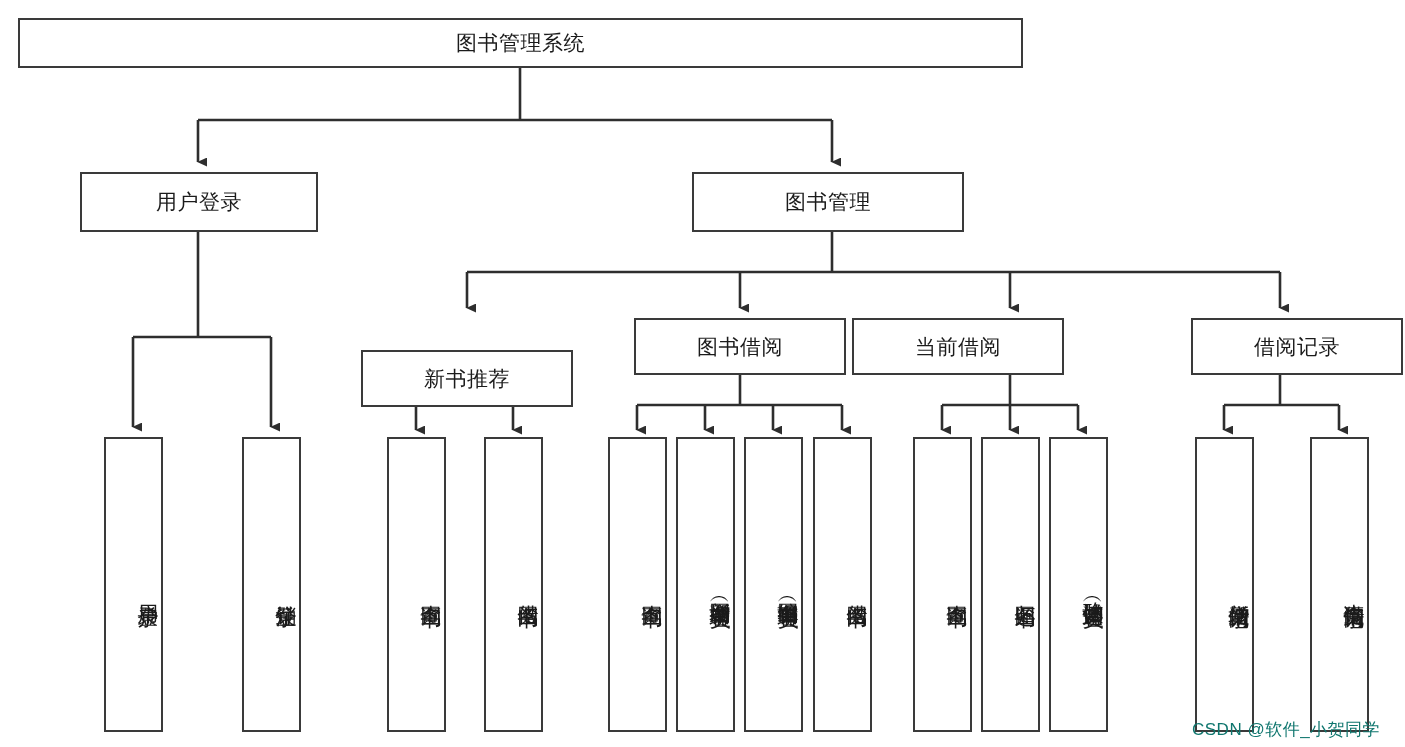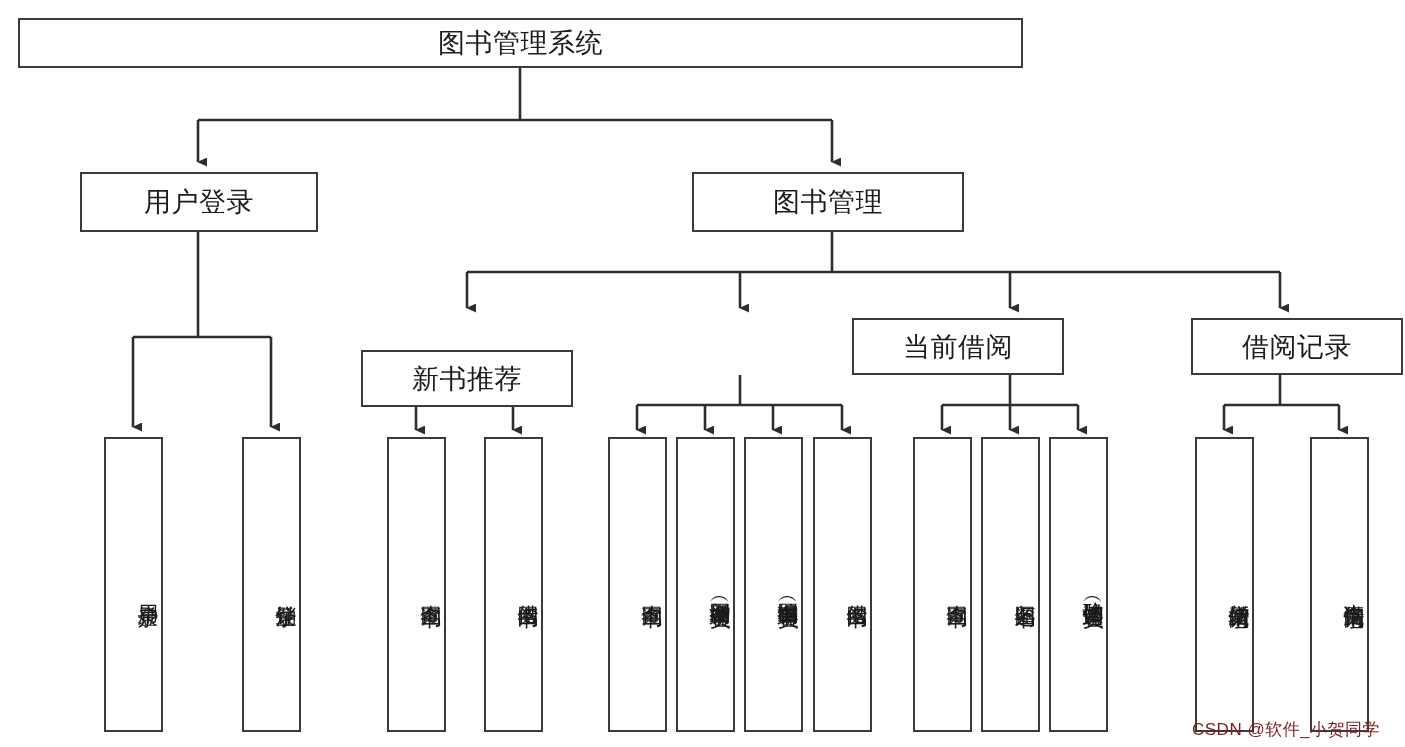--- a/index.html
+++ b/index.html
@@ -29,41 +29,41 @@
     position: absolute;
     box-sizing: border-box;
     background: #ffffff;
     border: 2px solid #3a3a3a;
     display: flex;
     align-items: center;
     justify-content: center;
     color: #1b1b1b;
   }
   .node.h {
-    font-size: 27px;
+    font-size: 21px;
     letter-spacing: 0.5px;
   }
   .node.v {
     writing-mode: vertical-rl;
     text-orientation: upright;
     font-size: 21px;
     align-items: flex-start;
     justify-content: center;
     padding-top: 10px;
     line-height: 1.28;
     letter-spacing: 1px;
   }
   .node.v .vtext {
     writing-mode: vertical-rl;
     text-orientation: upright;
   }
   .watermark {
     position: absolute;
     font-size: 17px;
-    color: #7f1d1d;
+    color: #0f766e;
     white-space: nowrap;
     letter-spacing: 0.5px;
   }
 </style>
 </head>
 <body>
 
 <div id="canvas">
 
   <svg class="wires" viewBox="0 0 1405 747" xmlns="http://www.w3.org/2000/svg">
@@ -123,20 +123,23 @@
   <div class="node h" style="left:80px; top:172px; width:238px; height:60px;">
     <span>用户登录</span>
   </div>
   <div class="node h" style="left:692px; top:172px; width:272px; height:60px;">
     <span>图书管理</span>
   </div>
 
   <div class="node h" style="left:361px; top:318px; width:212px; height:57px;margin-top:32px;">
     <span>新书推荐</span>
   </div>
+  <div class="node h" style="left:634px; top:318px; width:212px; height:57px;">
+    <span>图书借阅</span>
+  </div>
   <div class="node h" style="left:852px; top:318px; width:212px; height:57px;">
     <span>当前借阅</span>
   </div>
   <div class="node h" style="left:1174px; top:318px; width:212px; height:57px;margin-left:17px;">
     <span>借阅记录</span>
   </div>
 
   <div class="node v" style="left:104px; top:437px; width:59px; height:295px;">
     <span class="vtext">用户登录</span>
   </div>

